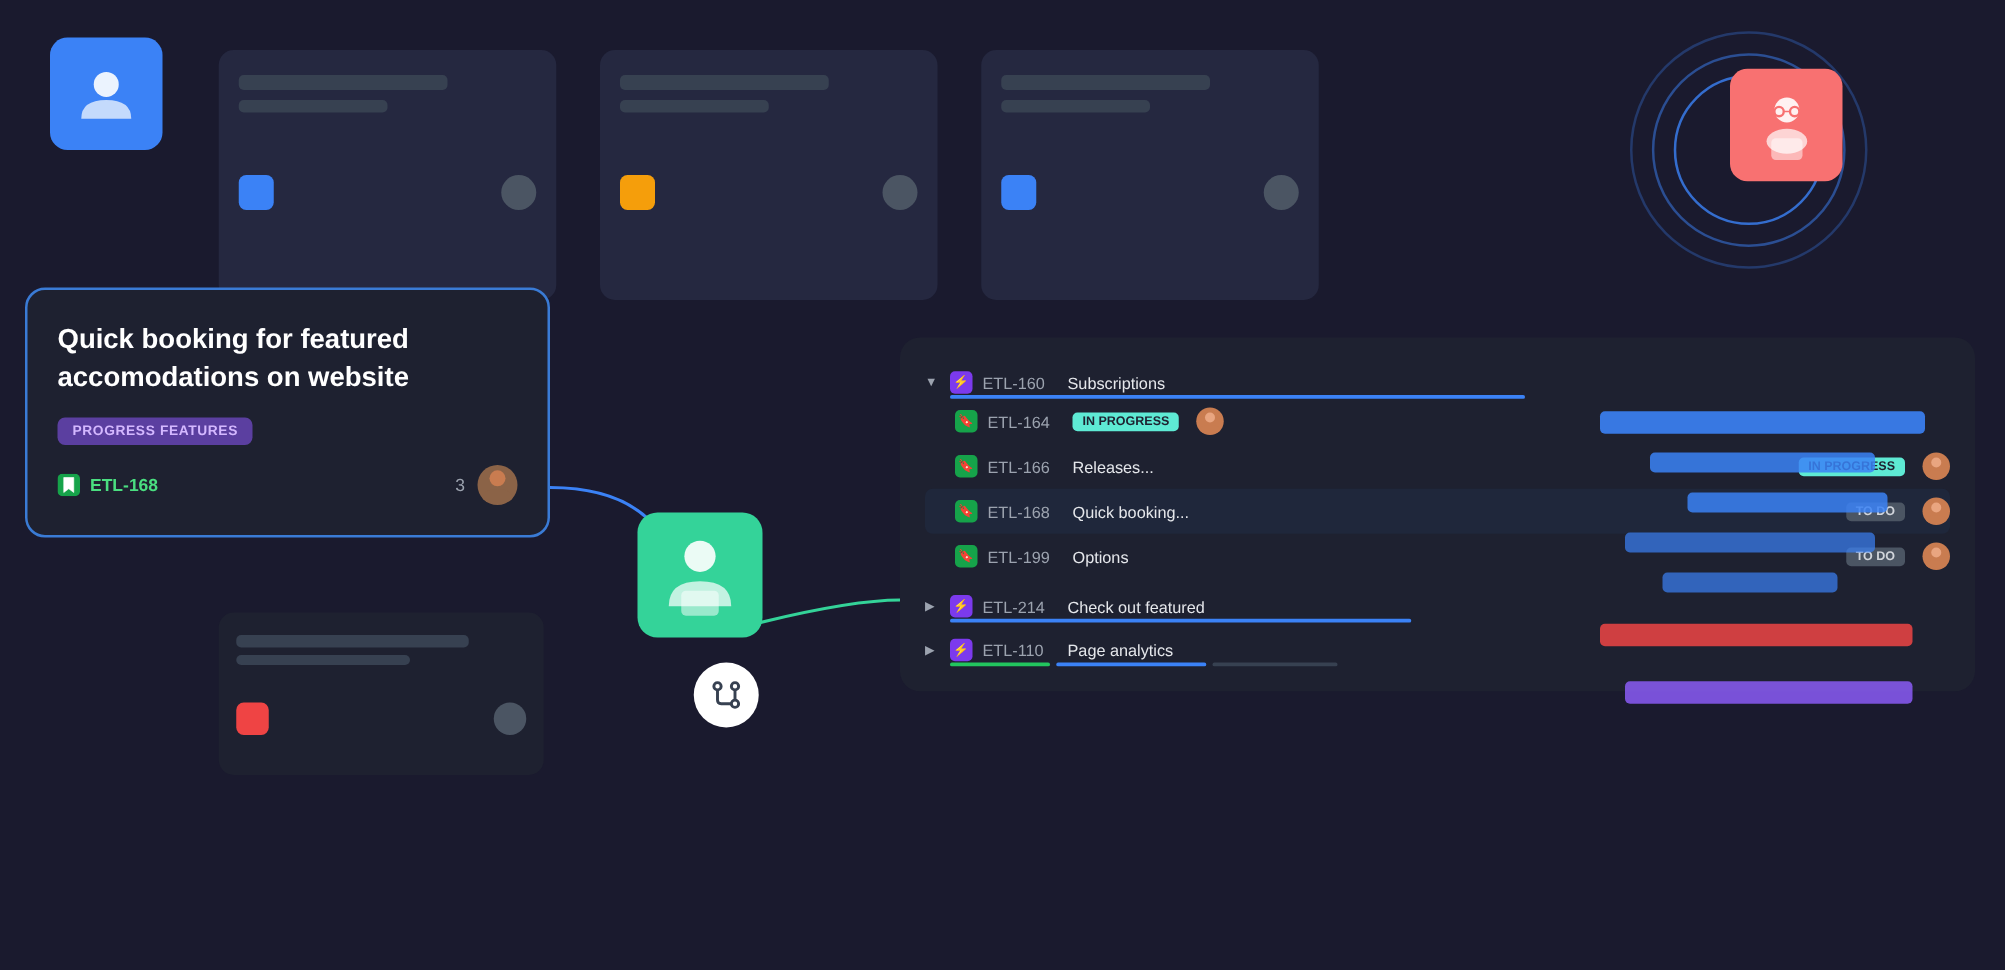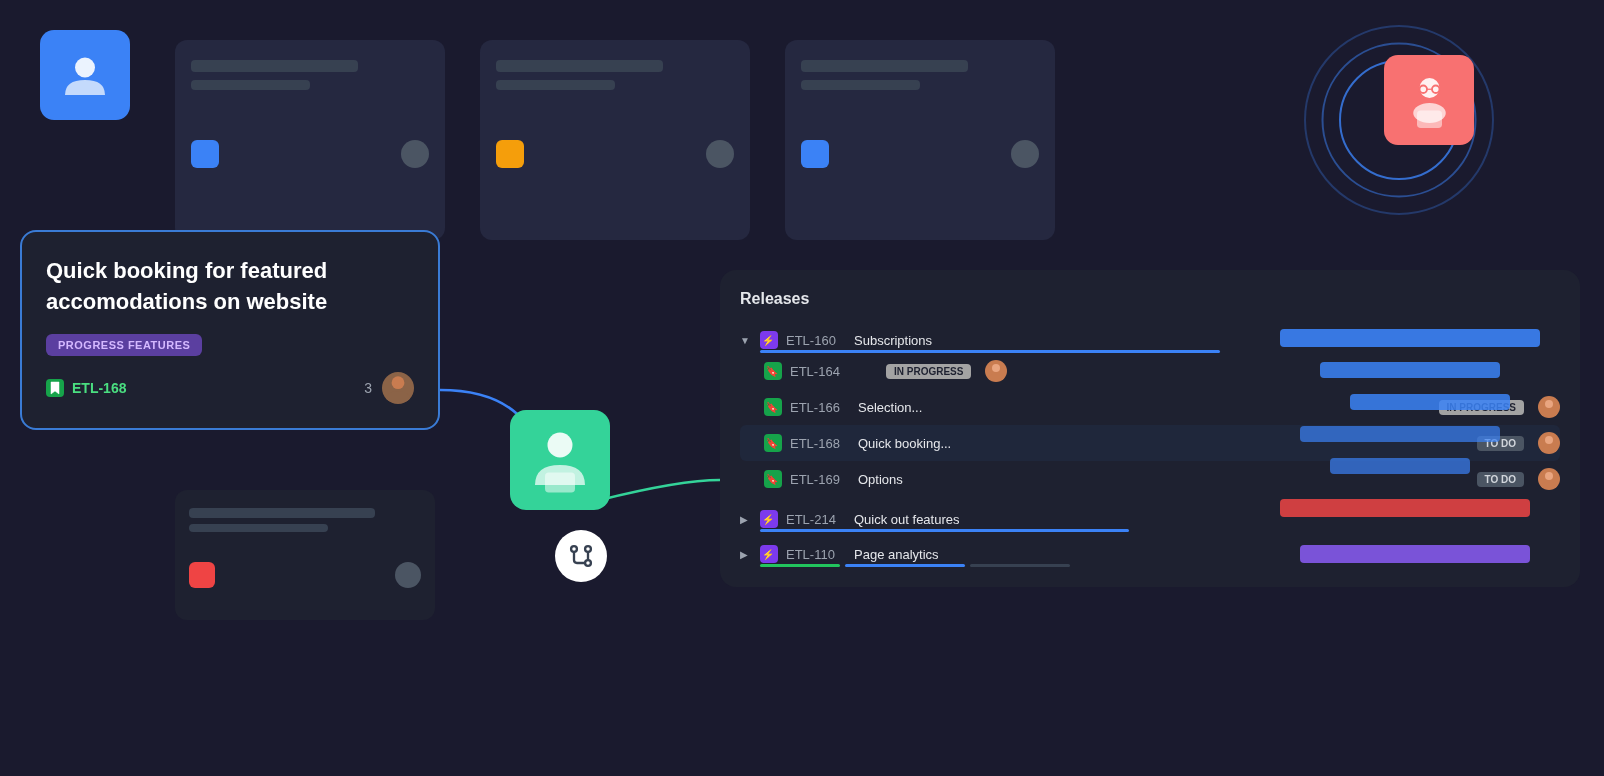--- a/index.html
+++ b/index.html
@@ -158,23 +158,22 @@
 
     .status-badge {
       font-size: 10px;
       font-weight: 700;
       padding: 2px 8px;
       border-radius: 4px;
       color: #1e2130;
     }
 
     .status-in-progress {
-      background: #a3a3a3;
+      background: #5eead4;
       color: #1e2130;
-      margin-left: 28px;
     }
 
     .status-todo {
       background: #4b5563;
       color: #d1d5db;
     }
 
     
     .small-card {
       position: absolute;
@@ -358,21 +357,20 @@
   <div class="small-card" style="top:490px; left:175px; width:260px; height:130px;">
     <div class="text-muted-bar" style="width:80%; height:10px;"></div>
     <div class="text-muted-bar" style="width:60%; height:8px; margin-top:6px;"></div>
     <div style="display:flex; align-items:center; gap:10px; margin-top:30px;">
       <div style="width:26px;height:26px;background:#ef4444;border-radius:6px;"></div>
       <div style="width:26px;height:26px;background:#4b5563;border-radius:50%; margin-left:auto;"></div>
     </div>
   </div>
 
   <div class="releases-panel" style="top:270px; left:720px; width:860px;">
-    <div class="releases-title">Releases</div>
 
     <div class="release-row" style="position:relative; padding-bottom:4px;">
       <span class="chevron">▼</span>
       <div class="lightning-badge">⚡</div>
       <span class="release-id">ETL-160</span>
       <span class="release-name">Subscriptions</span>
       <div style="position:absolute;bottom:0;left:20px;right:340px;height:3px;background:#3b82f6;border-radius:2px;"></div>
     </div>
 
     <div class="release-row sub-row-indent">
@@ -383,21 +381,21 @@
         <svg viewBox="0 0 22 22" width="22" height="22">
           <circle cx="11" cy="8" r="4" fill="#e9a580"></circle>
           <path d="M2 20 Q2 14 11 14 Q20 14 20 20" fill="#c97c50"></path>
         </svg>
       </div>
     </div>
 
     <div class="release-row sub-row-indent">
       <div class="bookmark-badge">🔖</div>
       <span class="release-id">ETL-166</span>
-      <span class="release-name">Selection...</span>
+      <span class="release-name">Releases...</span>
       <span class="status-badge status-in-progress">IN PROGRESS</span>
       <div style="width:22px;height:22px;border-radius:50%;background:#c97c50;flex-shrink:0;margin-left:6px;overflow:hidden;">
         <svg viewBox="0 0 22 22" width="22" height="22">
           <circle cx="11" cy="8" r="4" fill="#e9a580"></circle>
           <path d="M2 20 Q2 14 11 14 Q20 14 20 20" fill="#c97c50"></path>
         </svg>
       </div>
     </div>
 
     <div class="release-row sub-row-indent" style="background:rgba(59,130,246,0.06); border-radius:6px;">
@@ -408,36 +406,36 @@
       <div style="width:22px;height:22px;border-radius:50%;background:#c97c50;flex-shrink:0;margin-left:6px;overflow:hidden;">
         <svg viewBox="0 0 22 22" width="22" height="22">
           <circle cx="11" cy="8" r="4" fill="#e9a580"></circle>
           <path d="M2 20 Q2 14 11 14 Q20 14 20 20" fill="#c97c50"></path>
         </svg>
       </div>
     </div>
 
     <div class="release-row sub-row-indent">
       <div class="bookmark-badge">🔖</div>
-      <span class="release-id">ETL-169</span>
+      <span class="release-id">ETL-199</span>
       <span class="release-name">Options</span>
       <span class="status-badge status-todo">TO DO</span>
       <div style="width:22px;height:22px;border-radius:50%;background:#c97c50;flex-shrink:0;margin-left:6px;overflow:hidden;">
         <svg viewBox="0 0 22 22" width="22" height="22">
           <circle cx="11" cy="8" r="4" fill="#e9a580"></circle>
           <path d="M2 20 Q2 14 11 14 Q20 14 20 20" fill="#c97c50"></path>
         </svg>
       </div>
     </div>
 
     <div class="release-row" style="position:relative; padding-bottom:4px; margin-top:6px;">
       <span class="chevron">▶</span>
       <div class="lightning-badge">⚡</div>
       <span class="release-id">ETL-214</span>
-      <span class="release-name">Quick out features</span>
+      <span class="release-name">Check out featured</span>
       <div style="position:absolute;bottom:0;left:20px;right:340px;height:3px;background:#3b82f6;border-radius:2px;width:45%;"></div>
     </div>
 
     <div class="release-row" style="position:relative; padding-bottom:4px; margin-top:6px;">
       <span class="chevron">▶</span>
       <div class="lightning-badge">⚡</div>
       <span class="release-id">ETL-110</span>
       <span class="release-name">Page analytics</span>
       <div style="position:absolute;bottom:0;left:20px;width:80px;height:3px;background:#22c55e;border-radius:2px;"></div>
       <div style="position:absolute;bottom:0;left:105px;width:120px;height:3px;background:#3b82f6;border-radius:2px;"></div>

